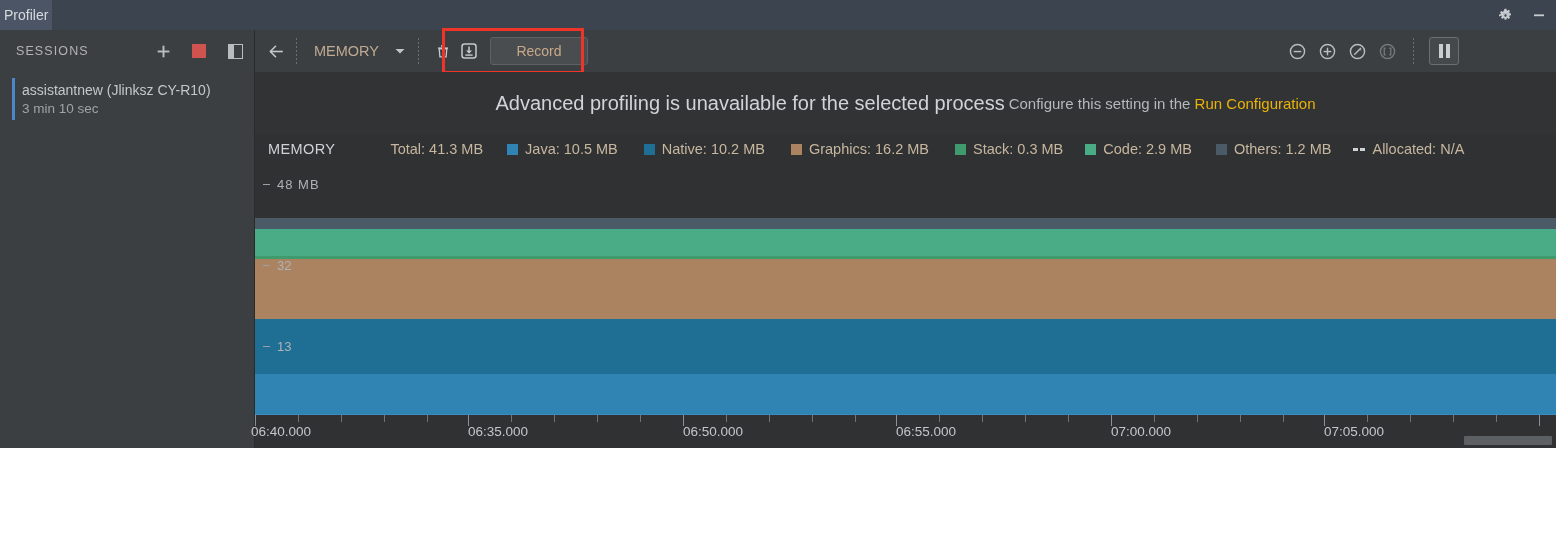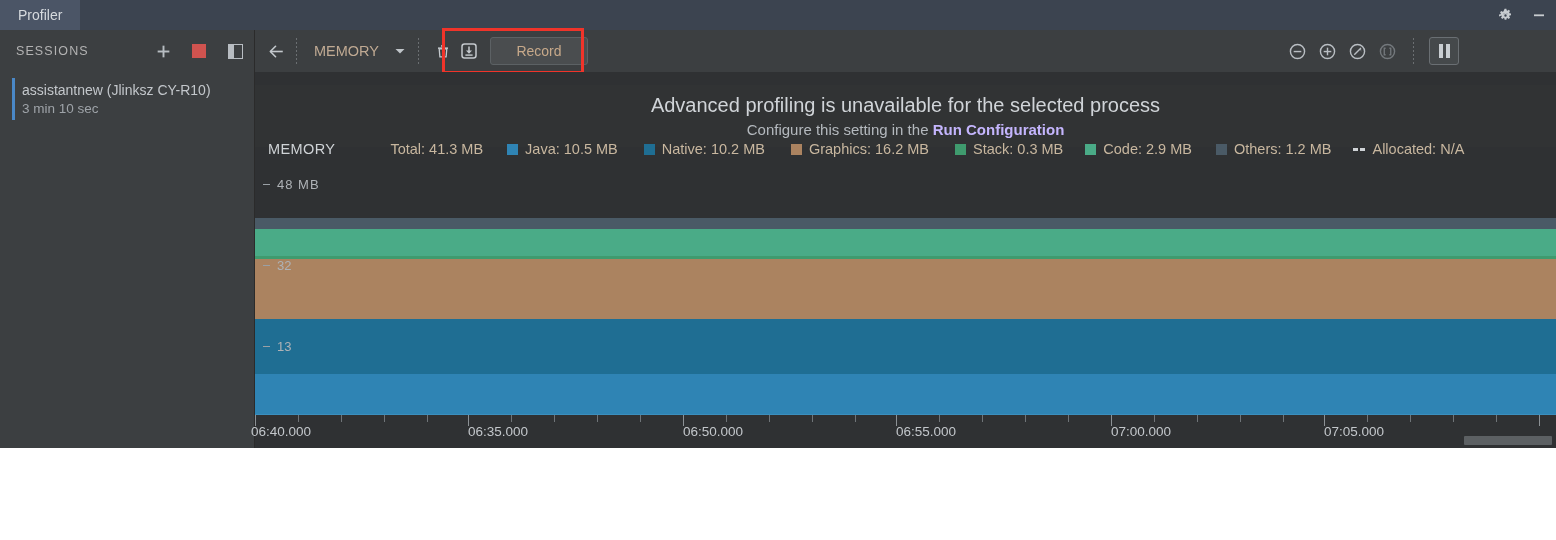--- a/index.html
+++ b/index.html
@@ -17,21 +17,21 @@
 
   
   .tabbar {
     position: absolute; left: 0; top: 0;
     width: 1556px; height: 30px;
     background: #3c4450;
     display: flex; align-items: stretch;
   }
   .tab {
     display: flex; align-items: center;
-    padding: 0 18px;
+    padding: 0 4px;
     font-size: 14px; color: #bdc3c9;
     white-space: nowrap;
     text-align: right;
   }
   .tab.active { background: #4b5566; color: #d6dade; }
   .tab.proc { background: #414a58; color: #c6ccd2; }
   .tabbar-spacer { flex: 1; }
   .win-ctl {
     display: flex; align-items: center; justify-content: center;
     width: 34px; height: 30px;
@@ -145,28 +145,28 @@
   .session-name { font-size: 14px; color: #c3c7cb; margin-bottom: 3px; }
   .session-dur { font-size: 13.5px; color: #9ea3a8; }
 
   
   .stage {
     position: absolute; left: 255px; top: 72px;
     width: 1301px; height: 376px;
     background: #2f3133;
   }
   .notice {
-    position: absolute; left: 0; top: 13px; width: 1301px; height: 62px;
-    display: flex; flex-direction: column; align-items: center;
+    position: absolute; left: 0; top: 0; width: 1301px; height: 62px;
+    display: flex; flex-direction: row; align-items: center;
     justify-content: center; gap: 4px;
     background: #313334;
   }
   .notice-main { font-size: 20px; color: #d0d4d8; }
   .notice-sub { font-size: 15px; color: #b4b9be; }
-  .notice-link { color: #c4b5fd; font-weight: bold; }
+  .notice-link { color: #eab308; }
 
   .legend {
     position: absolute; left: 0; top: 62px;
     width: 1301px; height: 30px;
     display: flex; align-items: center;
     padding-left: 13px;
     font-size: 14.5px; color: #c8b79f;
     white-space: nowrap;
   }
   .legend-title { color: #cfd3d6; letter-spacing: .4px; }

